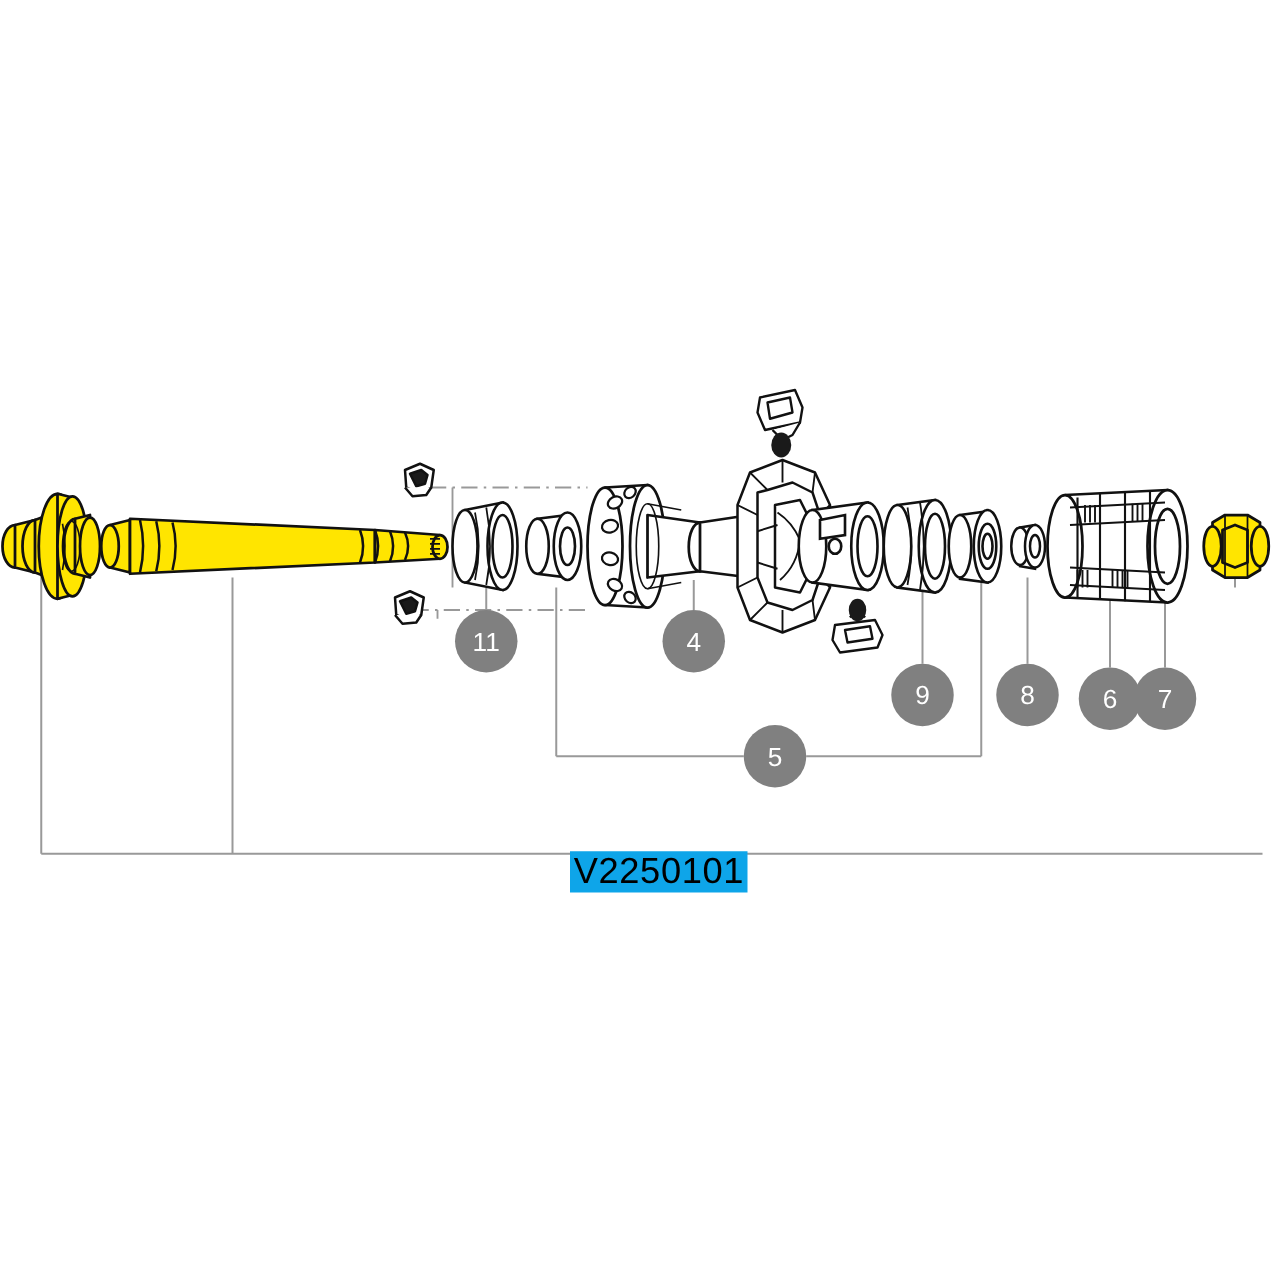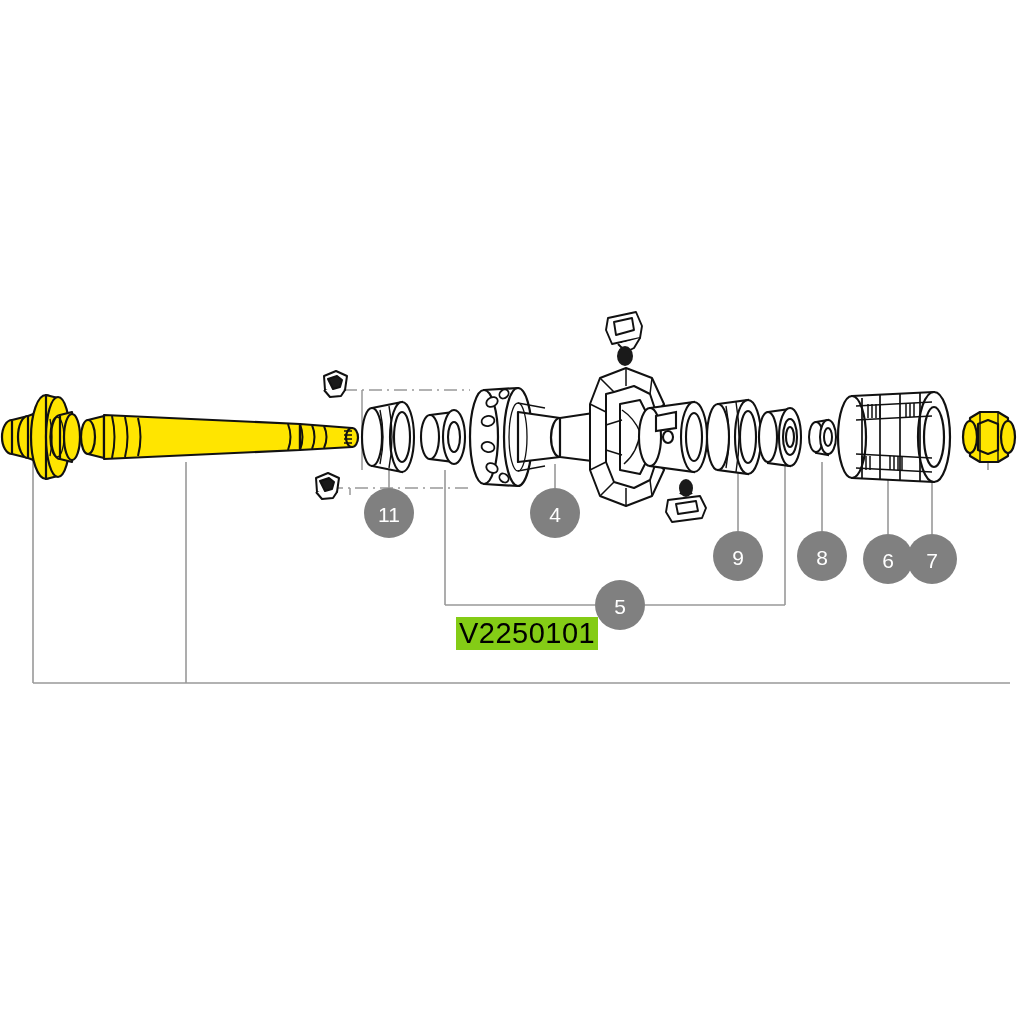--- a/index.html
+++ b/index.html
@@ -269,15 +269,15 @@
       <text class="callout-num" x="888" y="560">6</text>
 
       <circle cx="932" cy="559" r="25" fill="#808080"></circle>
       <text class="callout-num" x="932" y="560">7</text>
 
       <circle cx="620" cy="605" r="25" fill="#808080"></circle>
       <text class="callout-num" x="620" y="606">5</text>
     </g>
   </svg>
 
-  <div class="part-label" style="left:456px; top:617px; background:#84cc16;">V2250101</div>
+  <div class="part-label" style="left:456px; top:681px; background:#0ea5e9;">V2250101</div>
 
 </div>
 
 </body></html>

